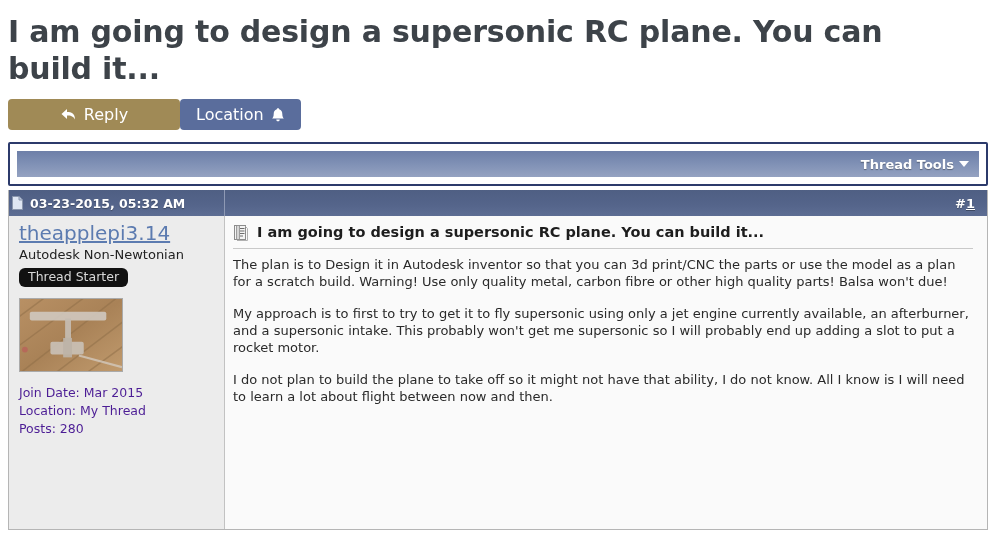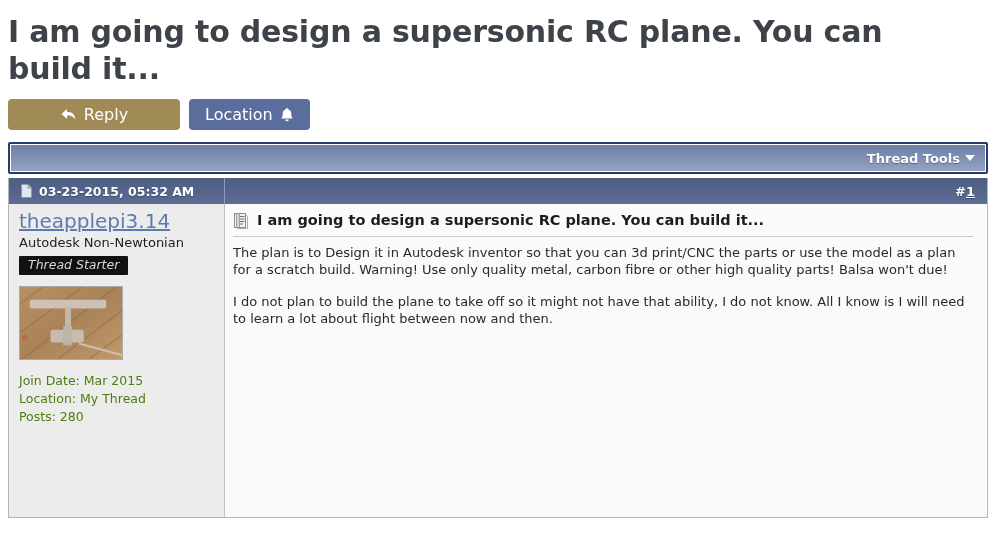--- a/index.html
+++ b/index.html
@@ -32,21 +32,20 @@
     letter-spacing: -0.2px;
     padding: 14px 30px 0 8px;
     margin: 0;
   }
 
   
   .action-bar {
     padding: 12px 0 0 8px;
     display: flex;
     align-items: center;
-    gap: 9px;
   }
   .btn {
     display: inline-flex;
     align-items: center;
     justify-content: center;
     gap: 7px;
     border: none;
     border-radius: 4px;
     color: #ffffff;
     font-family: "DejaVu Sans", sans-serif;
@@ -69,21 +68,21 @@
     align-items: center;
   }
   .btn .ico svg { display: block; }
 
   
   .threadtools-wrap {
     margin: 12px 8px 0 8px;
     border: 2px solid #2c3a6b;
     border-radius: 2px;
     background: #ffffff;
-    padding: 1px;
+    padding: 7px;
     box-sizing: border-box;
   }
   .threadtools-bar {
     height: 26px;
     background: linear-gradient(to bottom, #6d7fa8 0%, #7e8fb4 45%, #94a2c1 100%);
     display: flex;
     align-items: center;
     justify-content: flex-end;
     padding-right: 10px;
     box-sizing: border-box;
@@ -120,21 +119,21 @@
     align-items: center;
     box-sizing: border-box;
   }
   .post-date-cell {
     width: 216px;
     min-width: 216px;
     height: 26px;
     display: flex;
     align-items: center;
     gap: 7px;
-    padding-left: 12px;
+    padding-left: 3px;
     box-sizing: border-box;
     border-right: 1px solid #8e99b4;
   }
   .post-date {
     color: #ffffff;
     font-size: 12.5px;
     font-weight: bold;
     text-shadow: 0 1px 1px rgba(0,0,0,0.3);
     white-space: nowrap;
   }
@@ -188,40 +187,39 @@
     margin-top: 2px;
     line-height: 1.2;
   }
   .badge-threadstarter {
     display: inline-block;
     margin-top: 5px;
     background: #111111;
     color: #d8d8d8;
     font-size: 12.5px;
     padding: 3px 9px 4px 9px;
-    border-radius: 1px;
+    border-radius: 6px;
     line-height: 1;
-    font-style: italic;
   }
   .avatar {
     margin-top: 11px;
     width: 104px;
     height: 74px;
     border: 1px solid #aaaaaa;
     box-sizing: border-box;
     overflow: hidden;
     position: relative;
     background: #b08f63;
   }
   .avatar svg { display:block; width:100%; height:100%; }
 
   .userstats {
     margin-top: 12px;
     font-size: 12.5px;
-    color: #4d7c0f;
+    color: #4c1d95;
     line-height: 1.42;
   }
 
   
   .msg-col {
     flex: 1;
     background: #fafafa;
     padding: 8px 14px 10px 8px;
     box-sizing: border-box;
   }
@@ -363,19 +361,20 @@
                 <line x1="7" y1="12" x2="10" y2="12"></line>
               </g>
               <path d="M12.5 2.5 L14.5 4.5 L14.5 16.5 L4 16.5" fill="none" stroke="#b0b0b0" stroke-width="1"></path>
             </svg>
           </span>
           <span class="msg-title">I am going to design a supersonic RC plane. You can build it...</span>
         </div>
         <hr class="msg-rule">
         <div class="msg-text">
           <p>The plan is to Design it in Autodesk inventor so that you can 3d print/CNC the parts or use the model as a plan for a scratch build. Warning! Use only quality metal, carbon fibre or other high quality parts! Balsa won't due!</p>
+          <p>My approach is to first to try to get it to fly supersonic using only a jet engine currently available, an afterburner, and a supersonic intake. This probably won't get me supersonic so I will probably end up adding a slot to put a rocket motor.</p>
           <p>I do not plan to build the plane to take off so it might not have that ability, I do not know. All I know is I will need to learn a lot about flight between now and then.</p>
         </div>
       </div>
 
     </div>
   </div>
 </div>
 
 </body></html>

